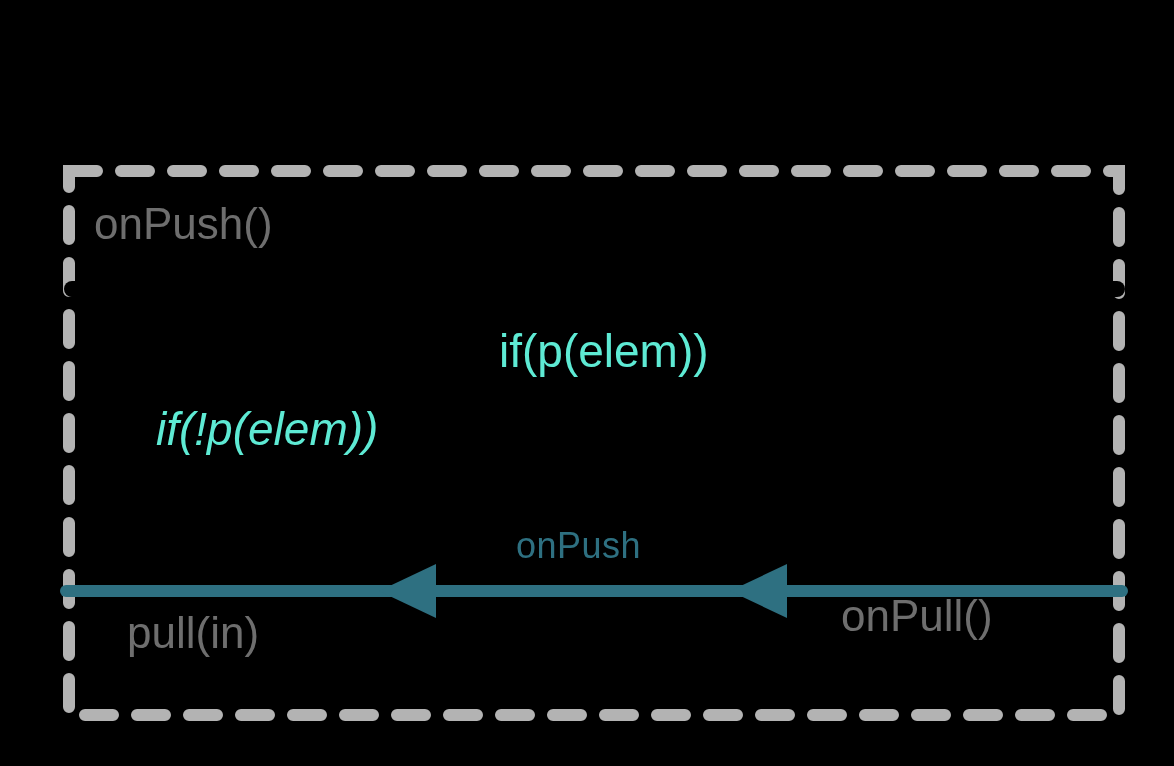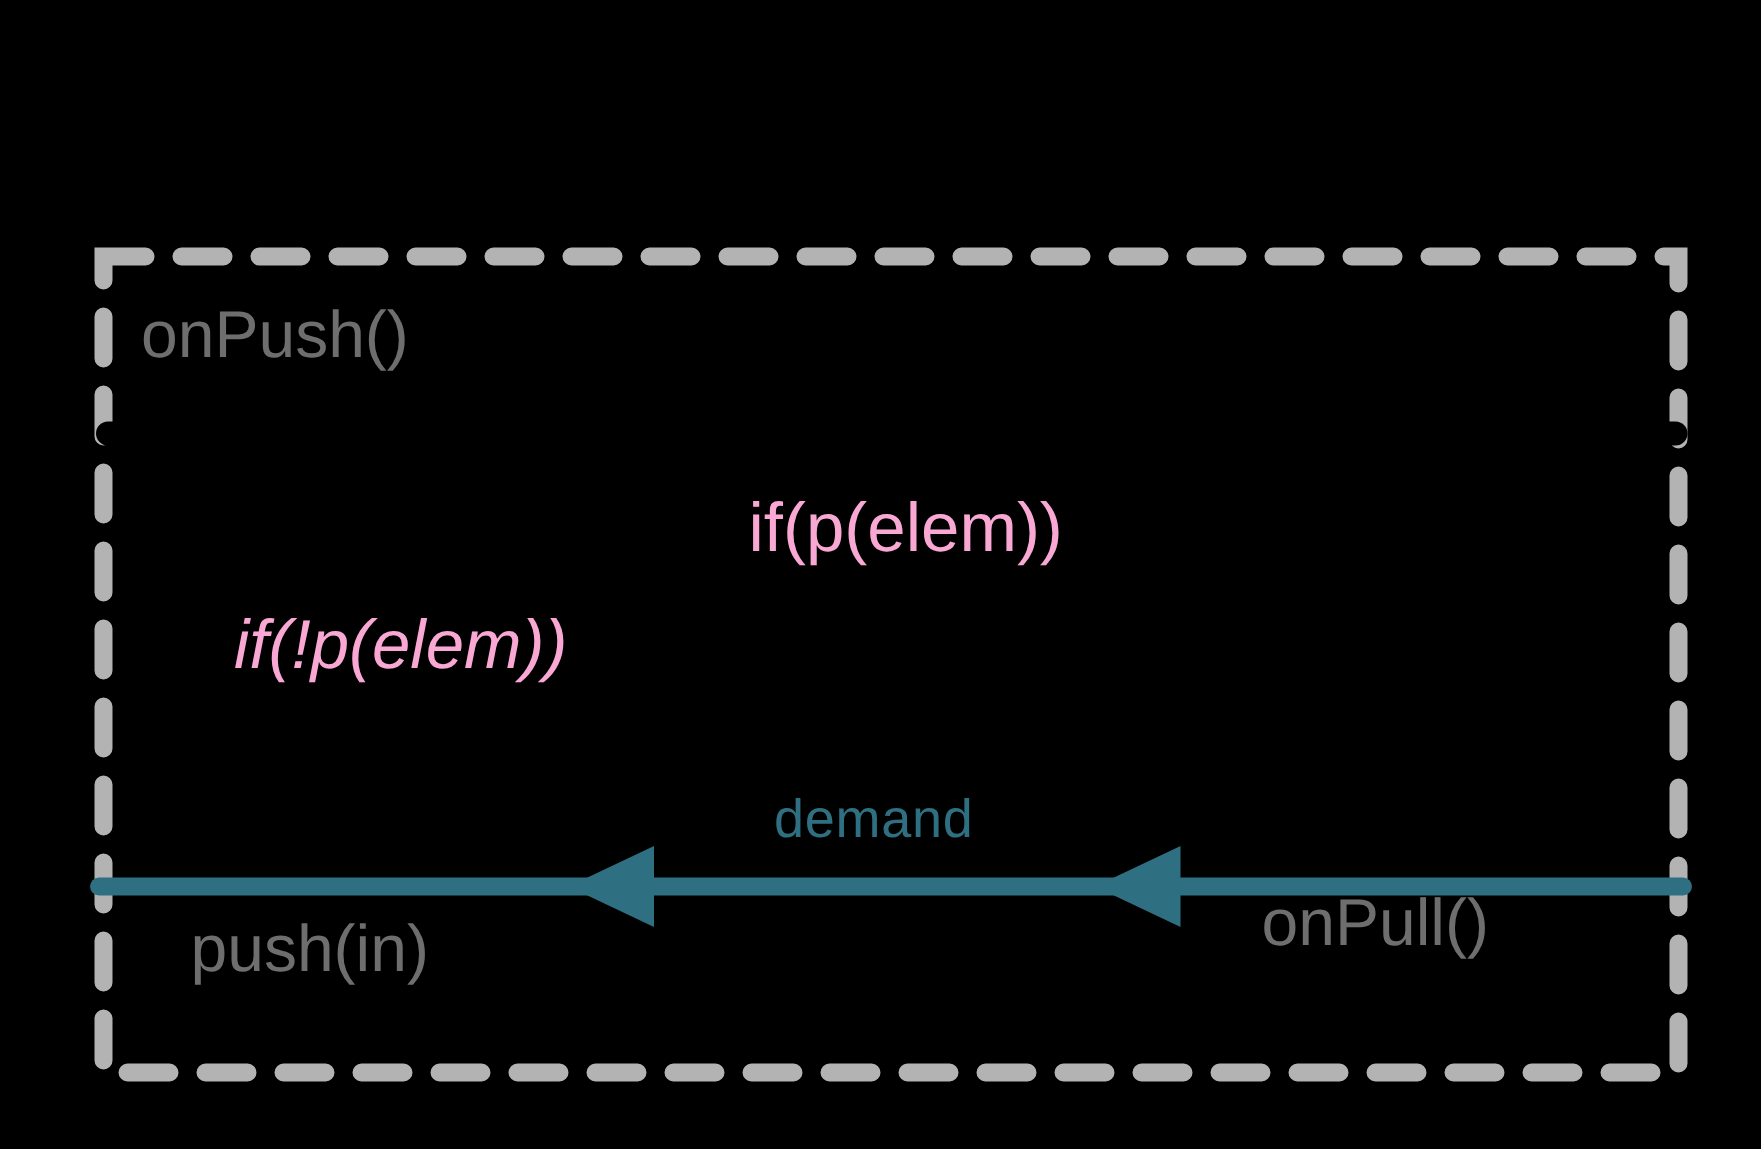--- a/index.html
+++ b/index.html
@@ -22,21 +22,21 @@
     width: 1174px;
     height: 766px;
   }
   .lbl {
     position: absolute;
     line-height: 1;
     white-space: nowrap;
     user-select: none;
   }
   .lbl-gray   { color: #6e6e6e; font-size: 44px; }
-  .lbl-orange { color: #f9a8d4; font-size: 46px; }
+  .lbl-orange { color: #5eead4; font-size: 46px; }
   .lbl-teal   { color: #2e7081; font-size: 36px; letter-spacing: 0.5px; }
 </style>
 </head>
 <body>
 
 <div class="canvas">
 
   <svg class="diagram-svg" viewBox="0 0 1174 766">
 
     <path d="M 69 171 H 1119 V 715 H 69 Z" fill="none" stroke-width="12" stroke-linecap="round" stroke-dasharray="28 24" stroke="#b3b3b3"></path>
@@ -49,19 +49,19 @@
     <polygon points="730,591 787,564 787,618" fill="#2e7081"></polygon>
   </svg>
 
   <div class="lbl lbl-gray" style="left:94px;  top:202px;">onPush()</div>
 
 
   <div class="lbl lbl-orange" style="left:499px; top:328px;">if(p(elem))</div>
 
   <div class="lbl lbl-orange" style="left:156px; top:406px;font-style:italic;">if(!p(elem))</div>
 
-  <div class="lbl lbl-teal" style="left:516px; top:528px;">demand</div>
+  <div class="lbl lbl-teal" style="left:516px; top:528px;">onPush</div>
 
-  <div class="lbl lbl-gray" style="left:127px; top:611px;">push(in)</div>
+  <div class="lbl lbl-gray" style="left:127px; top:611px;">pull(in)</div>
 
   <div class="lbl lbl-gray" style="left:841px; top:594px;">onPull()</div>
 
 </div>
 
 </body></html>

